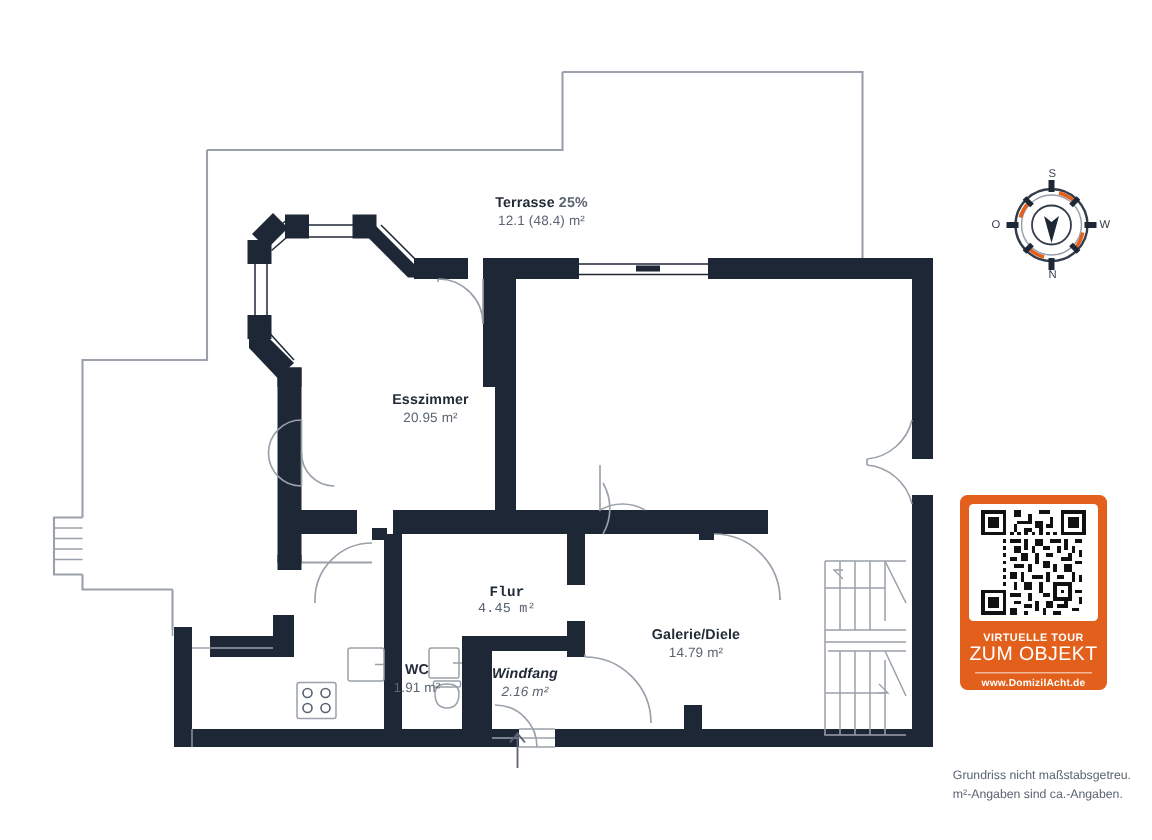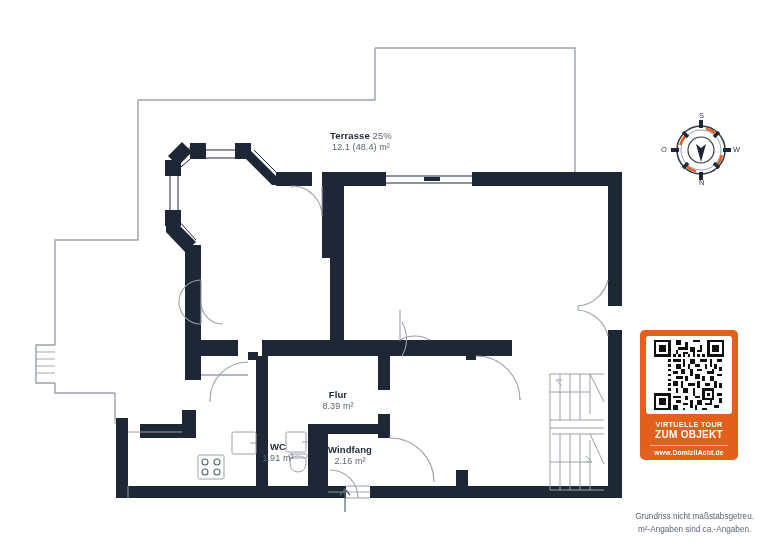--- a/index.html
+++ b/index.html
@@ -39,28 +39,28 @@
     color: #222b38;
     letter-spacing: .1px;
   }
   .room-area {
     font-size: 9px;
     font-weight: normal;
     color: #5a6472;
     letter-spacing: .1px;
   }
   .terrace-label .room-name .pct {
-    font-weight: normal;
+    font-weight: bold;
     color: #5a6472;
   }
   .footer-note {
     position: absolute;
     right: 14px;
     bottom: 24px;
-    text-align: center;
+    text-align: left;
     font-size: 8.2px;
     color: #5a6472;
     line-height: 1.5;
     white-space: nowrap;
   }
   
   .qr-badge {
     position: absolute;
     left: 640px;
     top: 330px;
@@ -84,22 +84,22 @@
   }
   .qr-code { display:block; }
   .badge-line1 {
     margin-top: 6px;
     font-size: 7.2px;
     font-weight: bold;
     color: #ffffff;
     letter-spacing: .35px;
   }
   .badge-line2 {
-    font-size: 10px;
-    font-weight: bold;
+    font-size: 13px;
+    font-weight: normal;
     color: #ffffff;
     letter-spacing: .3px;
     line-height: 1.15;
   }
   .badge-rule {
     width: 78px;
     height: 1px;
     background: rgba(255,255,255,.55);
     margin: 4px auto 3px auto;
   }
@@ -359,35 +359,43 @@
   </svg>
 
   <div class="room-label terrace-label" style="left:306px; top:130px; width:110px;">
     <div class="room-name">
       <span>Terrasse</span>
       <span class="pct">25%</span>
     </div>
     <div class="room-area">12.1 (48.4) m²</div>
   </div>
 
-
-
-  <div class="room-label" style="left:303px; top:389px; width:70px;">
+  <div class="room-label" style="left:237px; top:261px; width:100px;">
+    <div class="room-name">Esszimmer</div>
+    <div class="room-area">20.95 m²</div>
+  </div>
+
+
+  <div class="room-label" style="left:303px; top:389px; width:70px;font-family:Liberation Mono, monospace;">
     <div class="room-name">Flur</div>
-    <div class="room-area">8.39 m²</div>
-  </div>
-
+    <div class="room-area">4.45 m²</div>
+  </div>
+
+  <div class="room-label" style="left:409px; top:418px; width:110px;">
+    <div class="room-name">Galerie/Diele</div>
+    <div class="room-area">14.79 m²</div>
+  </div>
 
 
   <div class="room-label" style="left:254px; top:441px; width:48px;">
     <div class="room-name">WC</div>
     <div class="room-area">1.91 m²</div>
   </div>
 
-  <div class="room-label" style="left:310px; top:444px; width:80px;">
+  <div class="room-label" style="left:310px; top:444px; width:80px;font-style:italic;">
     <div class="room-name">Windfang</div>
     <div class="room-area">2.16 m²</div>
   </div>
 
   <div class="footer-note">
     <div>Grundriss nicht maßstabsgetreu.</div>
     <div>m²-Angaben sind ca.-Angaben.</div>
   </div>
 
   <div class="compass">

